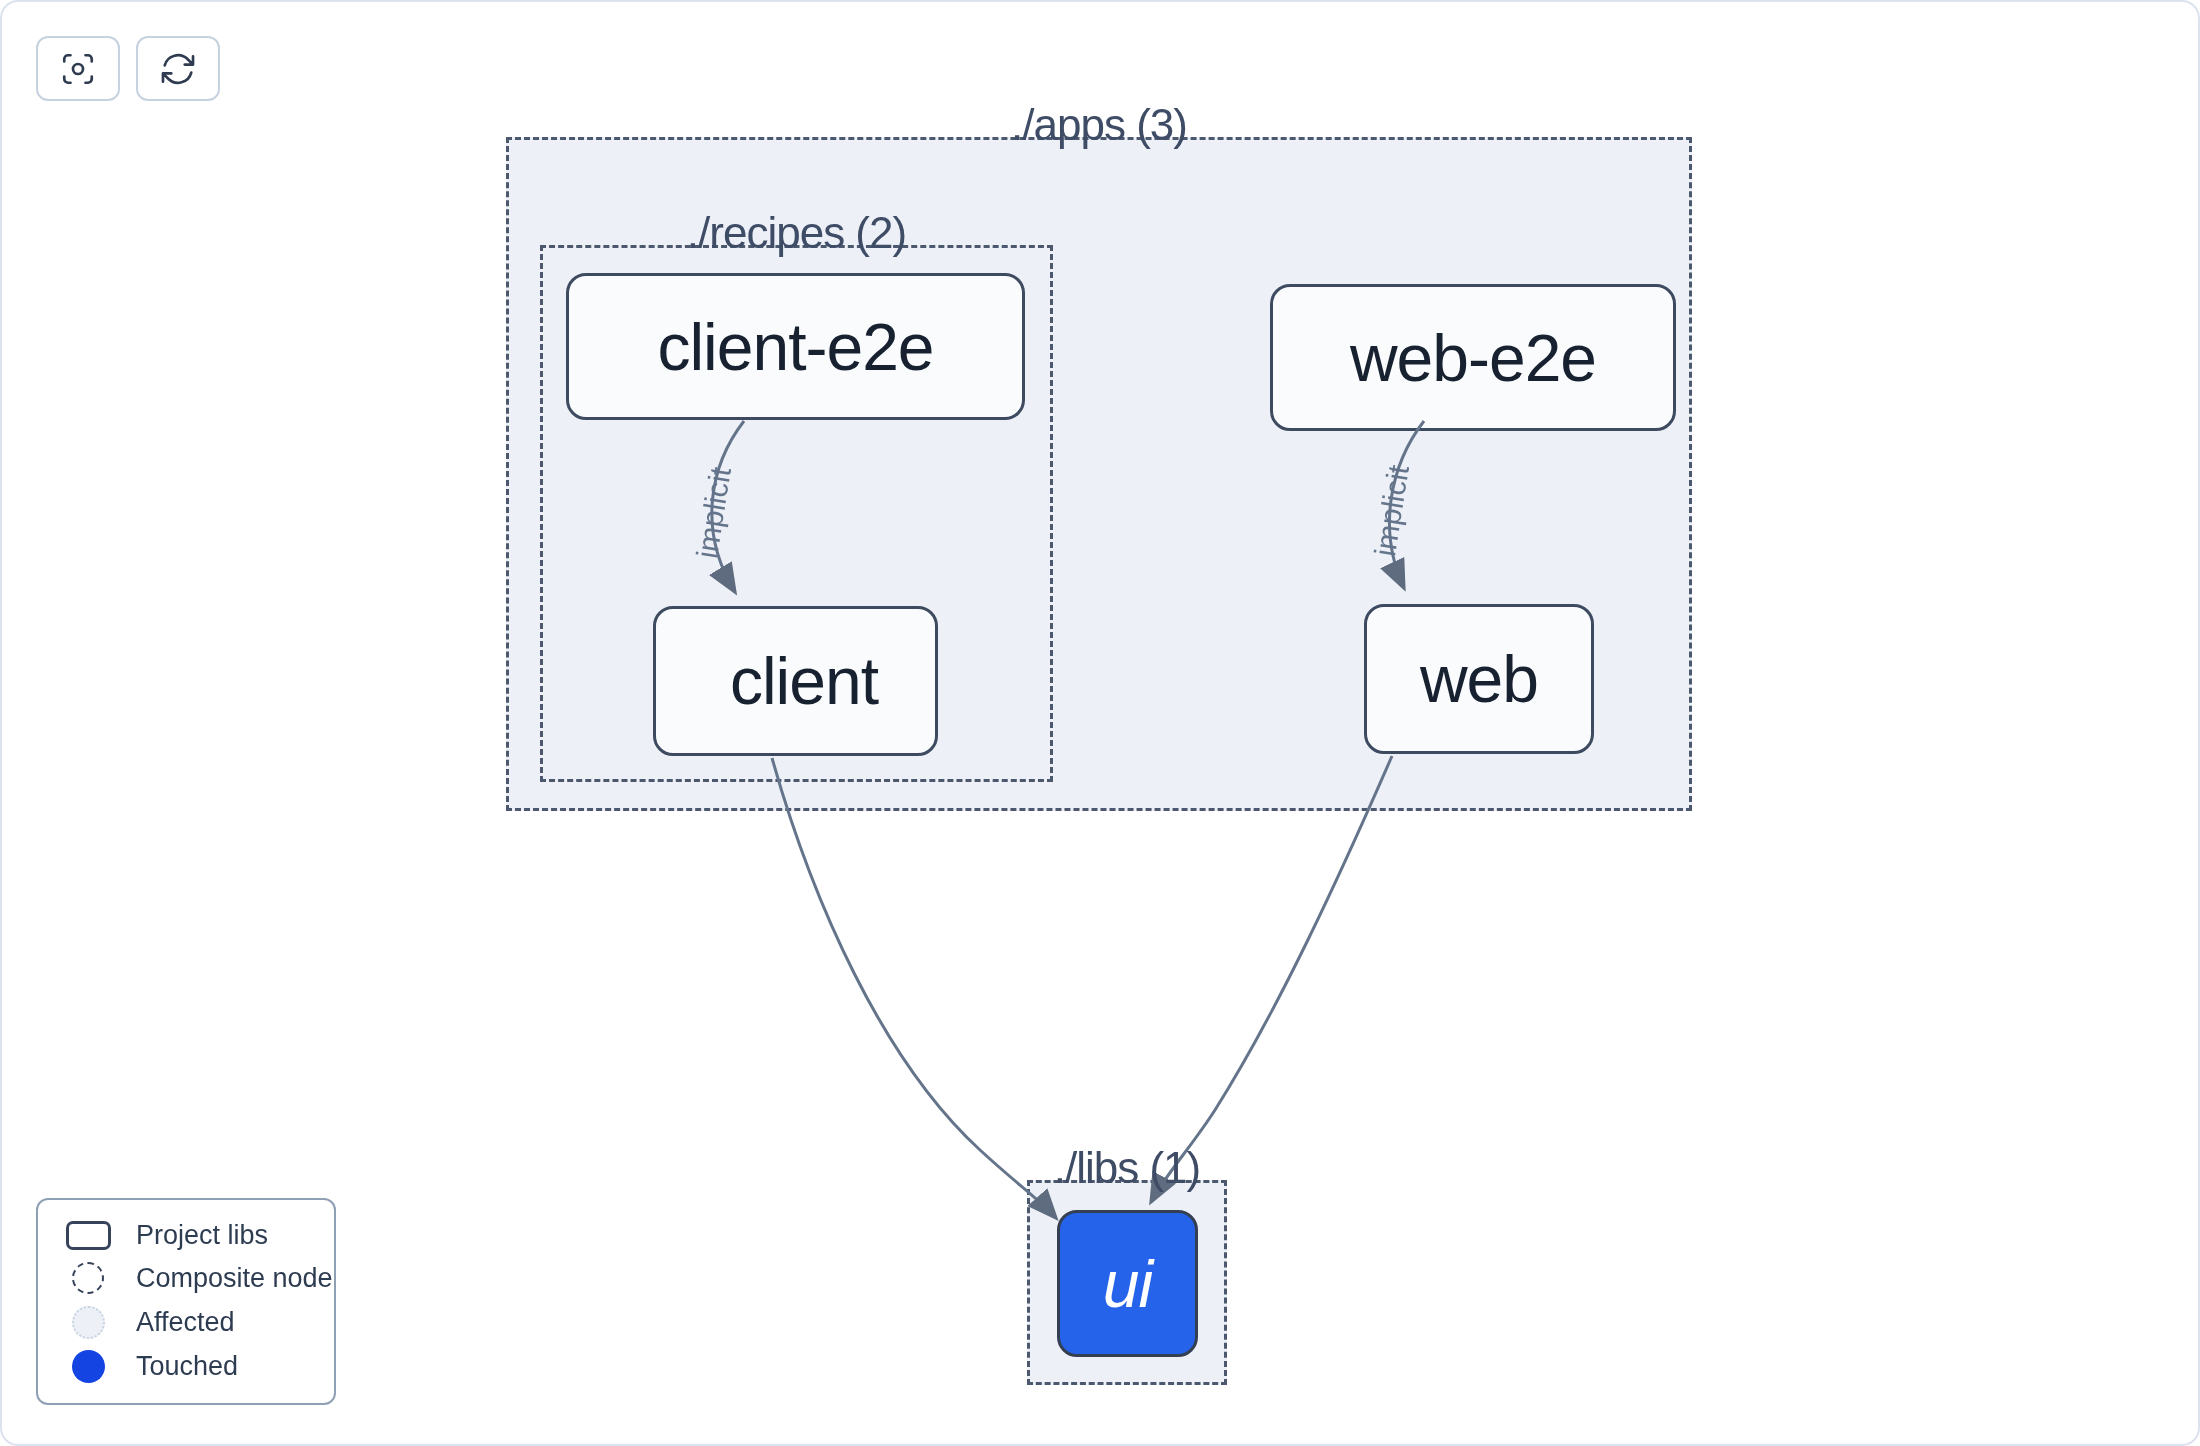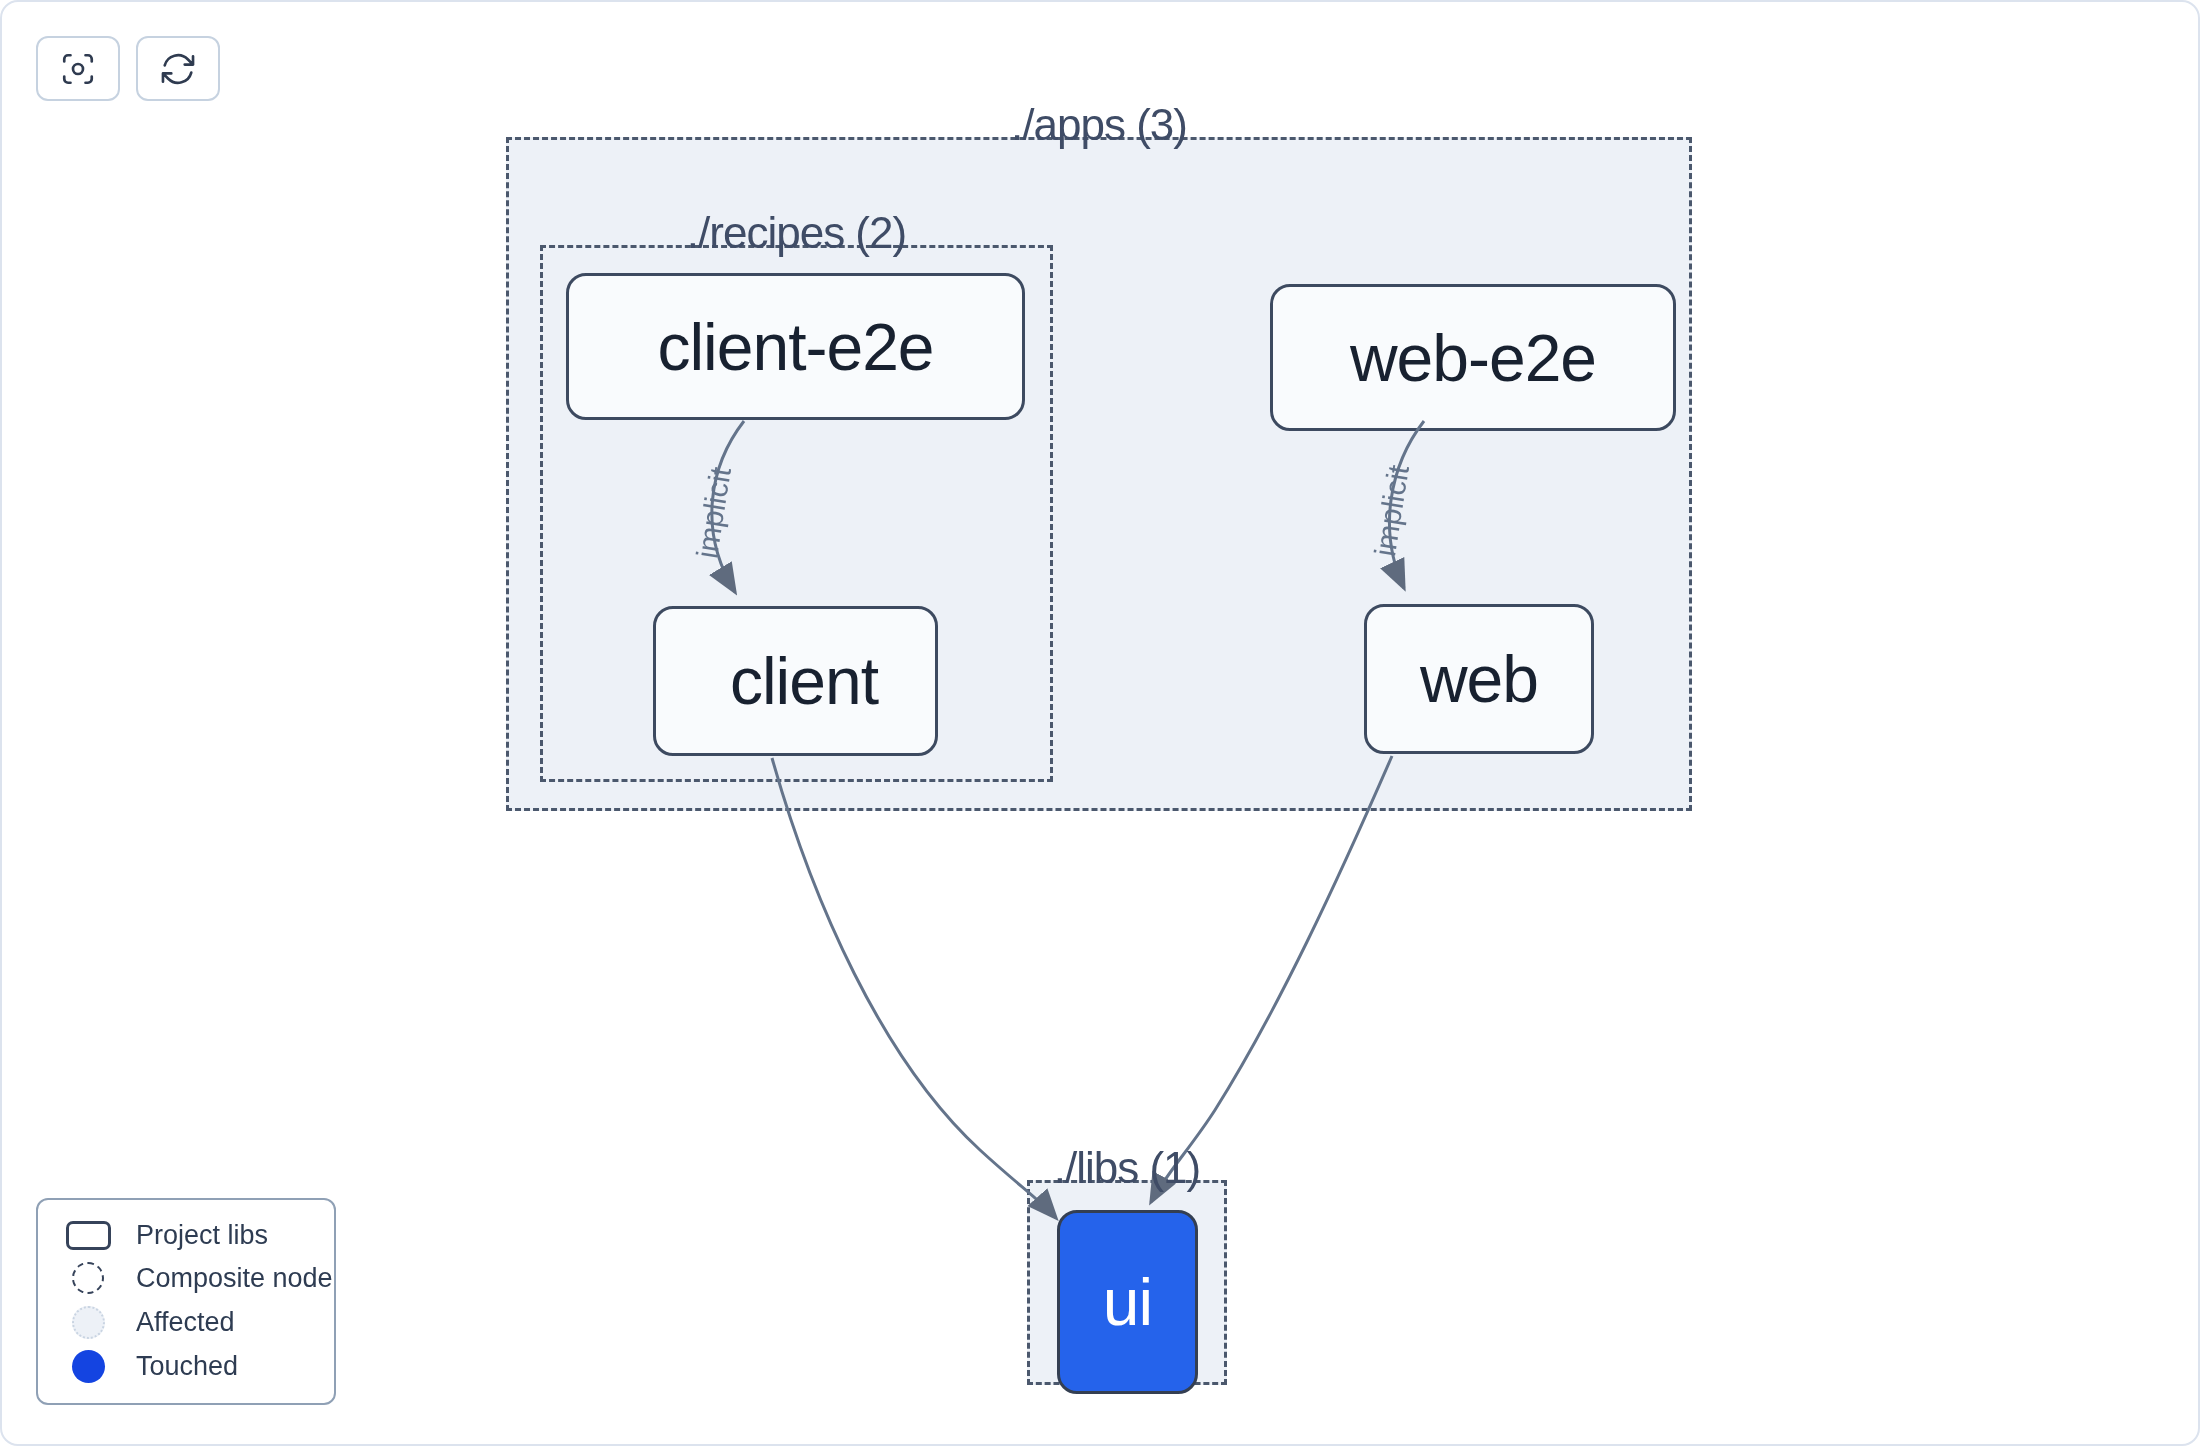--- a/index.html
+++ b/index.html
@@ -55,22 +55,22 @@
     letter-spacing: -1px;
     color: #182130;
     z-index: 10;
     text-align: right;
   }
   #n-client-e2e { left: 566px;  top: 273px; width: 459px; height: 147px; }
   #n-web-e2e    { left: 1270px; top: 284px; width: 406px; height: 147px; }
   #n-client     { left: 653px;  top: 606px; width: 285px; height: 150px; padding-left: 17px; }
   #n-web        { left: 1350px; top: 604px; width: 230px; height: 150px; margin-left: 14px; }
   #n-ui {
-    left: 1057px; top: 1210px; width: 141px; height: 184px;
-    background: #2563eb; color: #ffffff; border-color: #343f52;
+    left: 1057px; top: 1210px; width: 141px; height: 147px;
+    background: #2563eb; color: #ffffff; border-color: #343f52; font-style: italic;
   }
 
   
   svg.edges {
     position: absolute; left: 0; top: 0;
     z-index: 20;
     pointer-events: none;
   }
   .edge-path { stroke: #64748b; stroke-width: 3; fill: none; }
   .edge-label {

